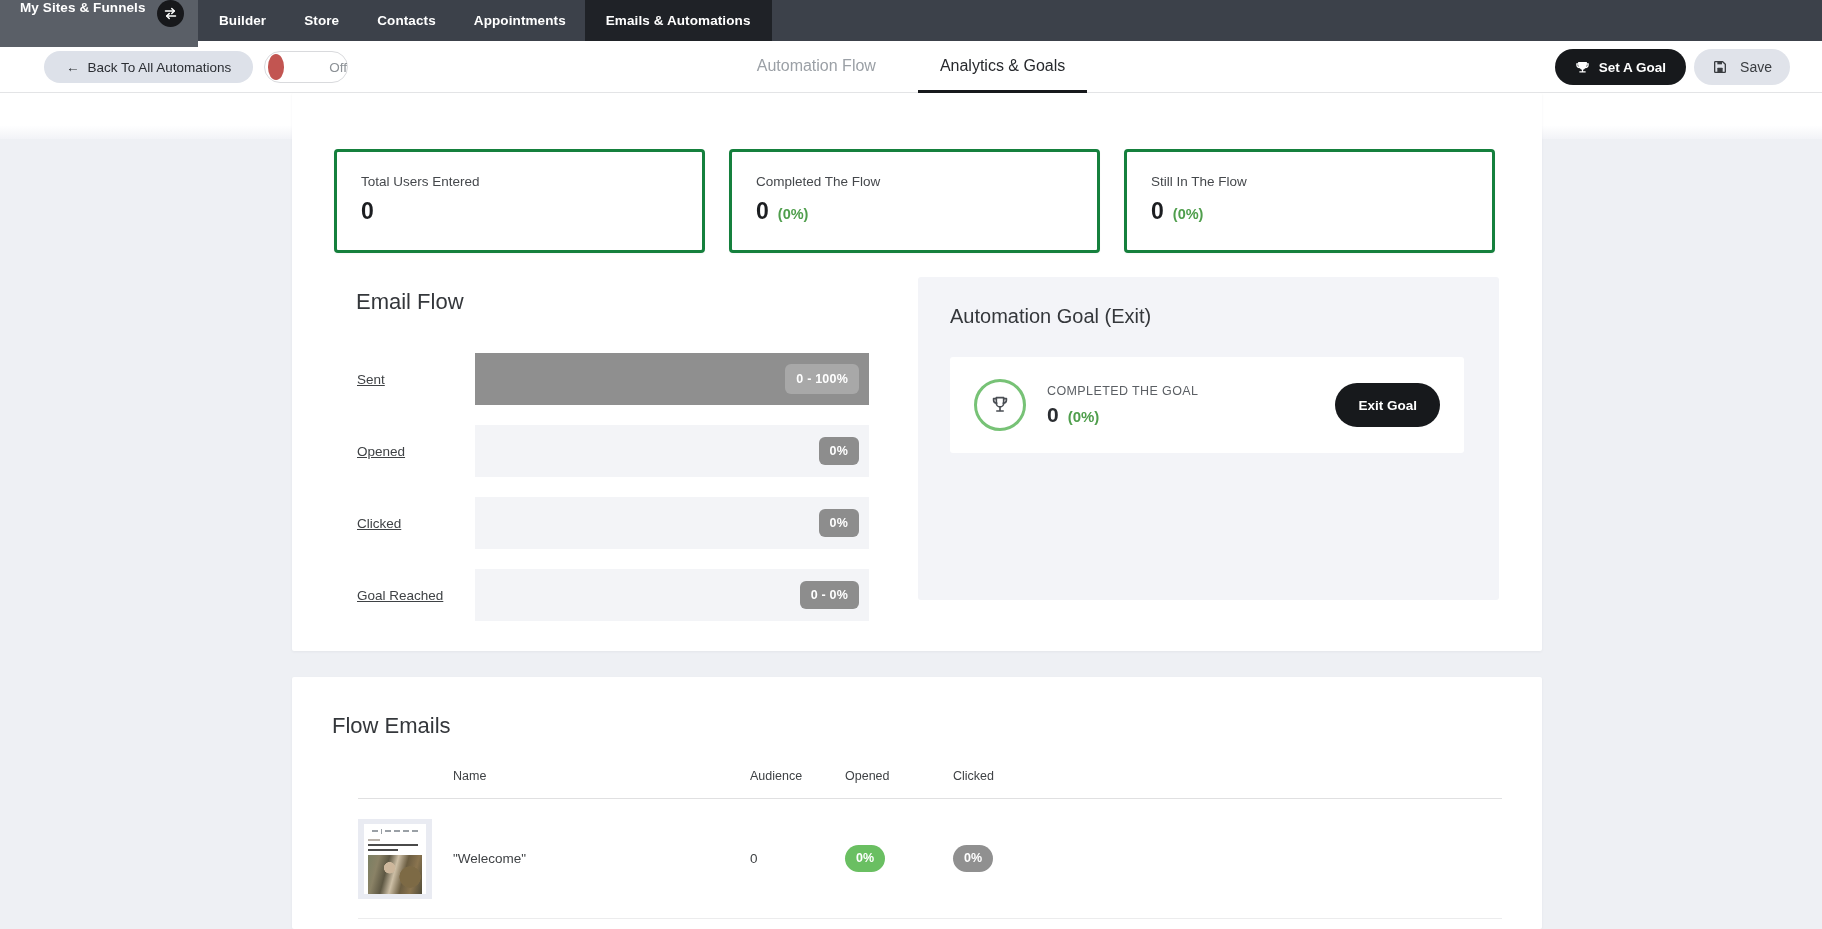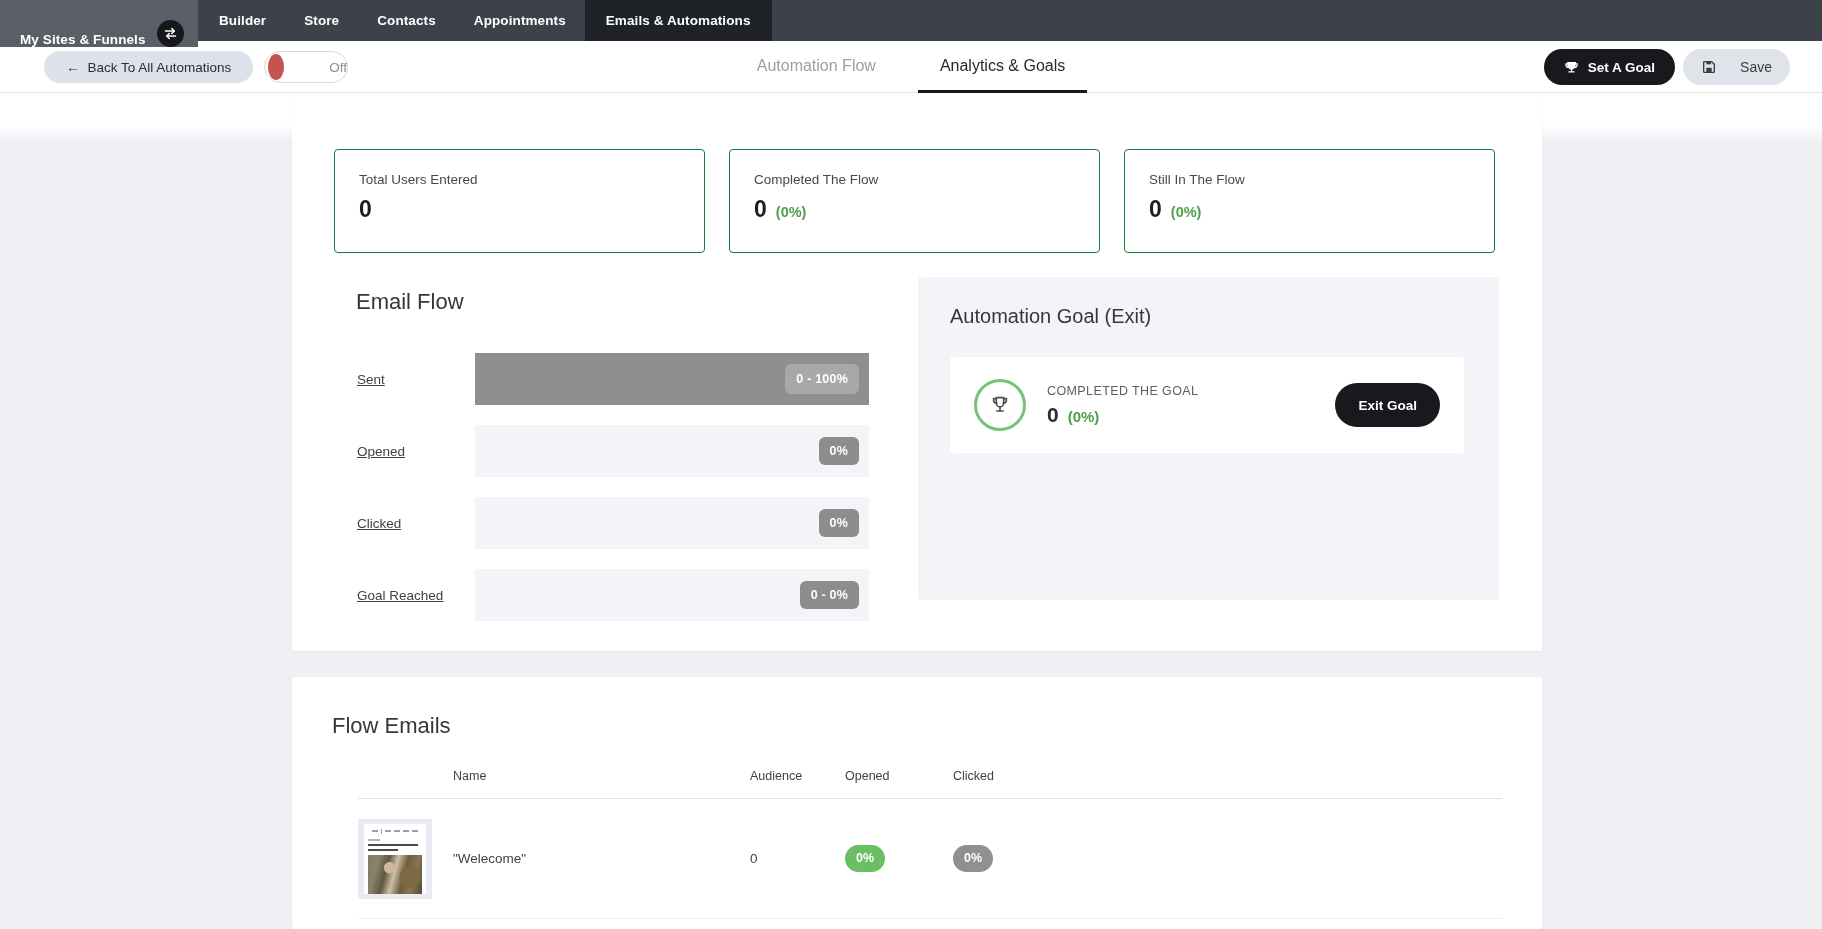--- a/index.html
+++ b/index.html
@@ -9,21 +9,21 @@
     background:#eef0f4;
     color:#3f4245;
     overflow:hidden;
   }
   .page { position:relative; width:1822px; height:929px; }
 
   
   .topnav { position:absolute; top:0; left:0; right:0; height:41px; background:#3c414a; z-index:30; }
   .workspace {
     position:absolute; top:0; left:0; width:198px; height:47px; background:#5a5f67;
-    display:flex; align-items:flex-end; padding-left:20px; cursor:pointer;
+    display:flex; align-items:flex-start; padding-left:20px; cursor:pointer;
   }
   .workspace-label { color:#fff; font-size:13.5px; font-weight:700; letter-spacing:.1px; }
   .swap-circle {
     width:27px; height:27px; border-radius:50%; background:#17181b; margin-left:11px;
     display:flex; align-items:center; justify-content:center; flex:0 0 auto;
   }
   .navitems { position:absolute; left:198px; top:0; height:41px; display:flex; align-items:stretch; padding-left:2px; }
   .navitem {
     display:flex; align-items:center; padding:0 19px; color:#fff; font-size:13.5px; font-weight:700;
     letter-spacing:.1px; cursor:pointer; white-space:nowrap;
@@ -54,36 +54,36 @@
 
   .toolbar-right { position:absolute; right:32px; top:8px; display:flex; gap:8px; }
   .btn-dark {
     height:36px; border:none; border-radius:18px; background:#17191c; color:#fff;
     font-family:inherit; font-size:13.5px; font-weight:700; padding:0 20px;
     display:flex; align-items:center; gap:9px; cursor:pointer;
   }
   .btn-light {
     height:36px; border:none; border-radius:18px; background:#e0e3ea; color:#3a3d41;
     font-family:inherit; font-size:14px; padding:0 18px;
-    display:flex; align-items:center; gap:23px; cursor:pointer;
+    display:flex; align-items:center; gap:12px; cursor:pointer;
   }
 
   .page-topwhite { position:absolute; top:93px; left:0; right:0; height:46px;
     background:linear-gradient(#ffffff 70%, #f2f3f7); z-index:1; }
 
   
   .panel { position:absolute; left:292px; width:1250px; background:#fff;
     box-shadow:0 1px 3px rgba(35,45,60,.05); border-radius:2px; z-index:5; }
   .panel1 { top:93px; height:558px; }
   .panel2 { top:677px; height:252px; }
 
   
   .cards { position:absolute; left:42px; top:56px; display:flex; gap:24px; }
   .card {
-    width:371px; height:104px; background:#fff; border:1px solid #15803d; border-radius:4px;
+    width:371px; height:104px; background:#fff; border:3px solid #15803d; border-radius:4px;
     box-shadow:0 1px 2px rgba(0,0,0,.04); padding:22px 24px;
   }
   .card-label { font-size:13.5px; color:#45484c; }
   .card-value-row { margin-top:9px; display:flex; align-items:baseline; gap:9px; }
   .card-value { font-size:23px; font-weight:700; color:#1c1e21; }
   .card-percent { font-size:14.5px; font-weight:700; color:#4f9e4c; }
 
   .section-title { font-size:22px; font-weight:400; color:#34373b; }
   .email-flow-title { position:absolute; left:64px; top:196px; }
 

